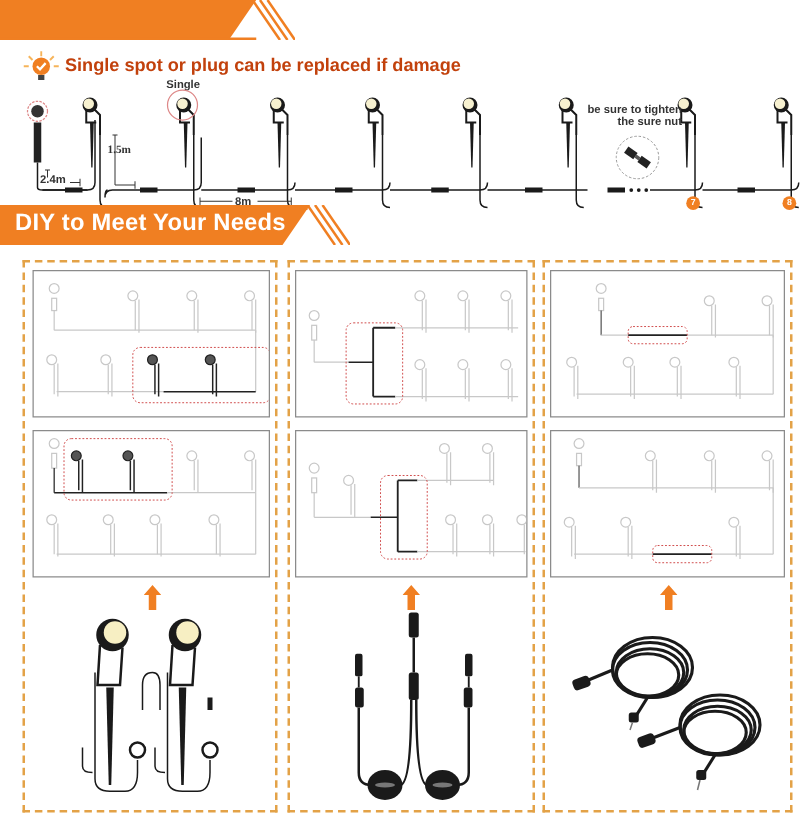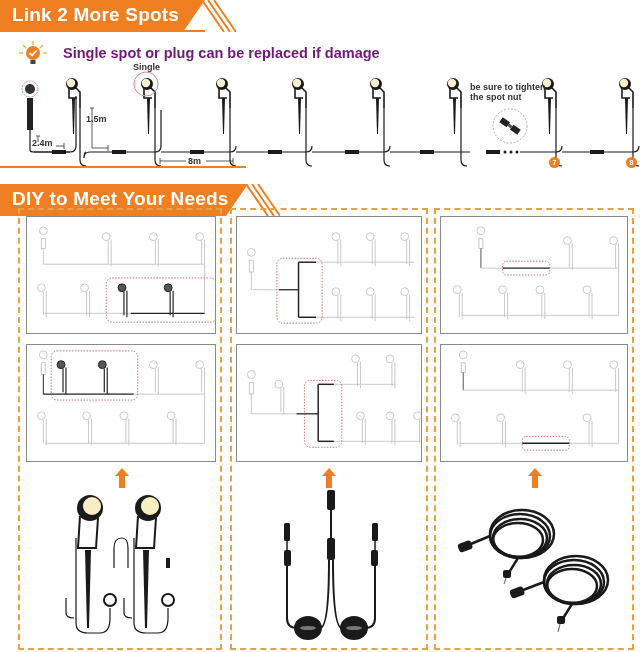--- a/index.html
+++ b/index.html
@@ -10,31 +10,31 @@
   .banner .band { position: absolute; left: 0; top: 0; height: 100%; background: #f07f22;
     clip-path: polygon(0 0, 100% 0, calc(100% - 22px) 100%, 0 100%); }
   .banner .title { position: absolute; left: 12px; top: 4px; color: #fff; font-weight: bold;
     font-size: 19px; white-space: nowrap; letter-spacing: 0.2px; }
   .banner .stripes { position: absolute; top: 0; height: 100%; width: 40px; }
 
   .banner-top { top: 0; width: 240px; }
   .banner-top .band { width: 205px; }
   .banner-top .stripes { left: 196px; }
 
-  .banner-mid { top: 184px; width: 290px; padding-left: 24px; }
+  .banner-mid { top: 164px; width: 290px; padding-left: 24px; }
   .banner-mid .band { width: 248px; }
   .banner-mid .stripes { left: 240px; }
 
   .orange-rule { position: absolute; height: 2px; background: #f07f22; }
 
   .tip { position: absolute; left: 18px; top: 40px; display: flex; align-items: center; }
-  .tip-text { color: #701a75; font-weight: bold; font-size: 14.5px; margin-left: 15px; }
+  .tip-text { color: #c2410c; font-weight: bold; font-size: 14.5px; margin-left: 4px; }
 
   .label { position: absolute; font-size: 9px; font-weight: bold; color: #333; white-space: nowrap; }
-  .label.wn { font-size: 9px; text-align: left; line-height: 10px; }
+  .label.wn { font-size: 9px; text-align: right; line-height: 10px; }
 
   .diagram-top { position: absolute; left: 0; top: 70px; width: 640px; height: 100px; }
 
   .badge { position: absolute; width: 11px; height: 11px; border-radius: 50%; background: #f07f22;
     color: #fff; font-size: 7px; font-weight: bold; text-align: center; line-height: 11px; }
 
   .col { position: absolute; top: 208px; height: 442px; border: 2px dashed #e3a247; }
   .col1 { left: 18px; width: 204px; }
   .col2 { left: 230px; width: 198px; }
   .col3 { left: 434px; width: 200px; }
@@ -43,21 +43,20 @@
   .panel svg { width: 100%; height: 100%; display: block; }
 
   .arrow-up { position: absolute; width: 14px; height: 20px; }
   .product { position: absolute; }
 </style>
 </head>
 <body>
 
 <div class="banner banner-top">
   <div class="band"></div>
-  <div class="title">Link 2 More Spots</div>
   <svg class="stripes" viewBox="0 0 40 32">
     <line x1="6" y1="0" x2="28" y2="32" stroke="#f07f22" stroke-width="2"></line>
     <line x1="12" y1="0" x2="34" y2="32" stroke="#f07f22" stroke-width="2"></line>
     <line x1="18" y1="0" x2="40" y2="32" stroke="#f07f22" stroke-width="2"></line>
   </svg>
 </div>
 <div class="orange-rule" style="left:0;top:30px;width:205px;"></div>
 
 <div class="tip">
   <svg width="30" height="26" viewBox="0 0 30 26">
@@ -167,25 +166,25 @@
 
   <circle cx="510" cy="56" r="17" fill="#fff" stroke="#999" stroke-width="0.8" stroke-dasharray="2,1.5"></circle>
   <g transform="translate(510,56) rotate(35)">
     <rect x="-11" y="-3" width="9" height="6" fill="#222"></rect>
     <rect x="2" y="-3" width="9" height="6" fill="#222"></rect>
     <rect x="-2" y="-1.5" width="4" height="3" fill="#555"></rect>
   </g>
 </svg>
 
 <div class="label" style="left:32px;top:138px;">2.4m</div>
-<div class="label" style="left:86px;top:114px;">1.5m</div>
+<div class="label" style="left:86px;top:114px;font-family:Liberation Serif, serif;">1.5m</div>
 <div class="label" style="left:188px;top:156px;">8m</div>
 <div class="label wn" style="left:470px;top:82px;">
   <div>be sure to tighten</div>
-  <div>the spot nut</div>
+  <div>the sure nut</div>
 </div>
 <div class="badge" style="left:549px;top:157px;">7</div>
 <div class="badge" style="left:626px;top:157px;">8</div>
 
 <div class="orange-rule" style="left:0;top:166px;width:246px;"></div>
 <div class="banner banner-mid">
   <div class="band"></div>
   <div class="title">DIY to Meet Your Needs</div>
   <svg class="stripes" viewBox="0 0 40 32">
     <line x1="6" y1="0" x2="28" y2="32" stroke="#f07f22" stroke-width="2"></line>

